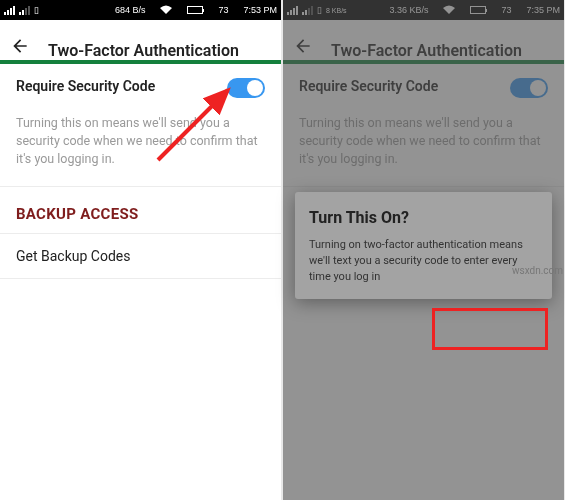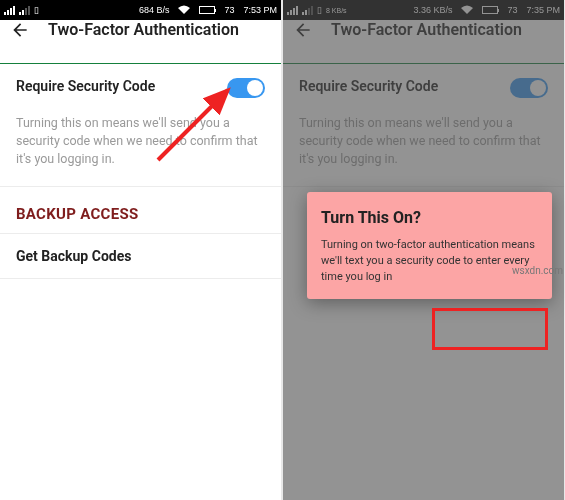--- a/index.html
+++ b/index.html
@@ -29,34 +29,34 @@
     background: #000;
     color: #fff;
     font-size: 9px;
     display: flex;
     align-items: center;
     padding: 0 4px;
     justify-content: space-between;
     font-family: Arial, sans-serif;
   }
   .sb-left, .sb-right { display: flex; align-items: center; gap: 4px; }
-  .sb-right { gap: 9px; }
+  .sb-right { gap: 15px; }
   .sig-icon { display:inline-flex; gap:1px; align-items:flex-end; height:9px;}
   .sig-bar { width:2px; background:#fff; }
   .b1{height:3px}.b2{height:5px}.b3{height:7px}.b4{height:9px}
   .sig-empty .b3, .sig-empty .b4 { background:#555; }
   .batt { width:16px; height:8px; border:1px solid #fff; position:relative; }
   .batt::after{content:"";position:absolute;right:-2px;top:2px;width:1px;height:3px;background:#fff;}
   .batt-fill{background:#fff;height:100%;width:73%;}
   .appbar {
     height: 44px;
     display: flex;
-    align-items: flex-start;
+    align-items: flex-end;
     padding: 0 10px;
-    border-bottom: 1px solid #15803d;
+    border-bottom: 4px solid #15803d;
     gap: 18px;
   }
   .appbar .title { font-size: 16px; font-weight: 600; color:#222; }
   .content { flex:1; padding: 0; overflow:hidden; }
   .row {
     padding: 14px 16px;
     display:flex;
     align-items:flex-start;
     justify-content:space-between;
     font-size:14px;
@@ -88,25 +88,24 @@
   
   .dim-overlay {
     position:absolute; inset:0;
     background: rgba(80,80,80,0.62);
   }
   .phone.dimmed .appbar, .phone.dimmed .content { filter: none; }
   .phone.dimmed { background:#fff; }
   .dialog {
     position:absolute;
     left:12px; right:12px; top:192px;
-    background:#fca5a5;
+    background:#a3a3a3;
     border-radius:3px;
     box-shadow:0 4px 18px rgba(0,0,0,0.35);
     padding: 16px 14px 0 14px;
-    margin-left: 12px;
   }
   .dialog h3 { font-size:16px; font-weight:700; color:#222; margin-bottom:10px;}
   .dialog p { font-size:11px; color:#333; line-height:1.45; margin-bottom:14px;}
   .dialog-actions {
     display:flex; border-top:1px solid #eee;
     margin: 0 -14px;
   }
   .dialog-actions > div {
     flex:1; text-align:center; padding:12px 0;
     font-size:13.5px; font-weight:700; color:#222;
@@ -172,21 +171,21 @@
     </div>
 
     <div class="content">
       <div class="row">
         <span>Require Security Code</span>
         <span class="toggle"></span>
       </div>
       <div class="hint divider">Turning this on means we'll send you a security code when we need to confirm that it's you logging in.</div>
 
       <div class="section-head divider">BACKUP ACCESS</div>
-      <div class="row divider" style="font-weight:700">
+      <div class="row divider" style="font-weight:400">
         <span>Get Backup Codes</span>
       </div>
     </div>
 
     <svg class="arrow" viewBox="0 0 90 82">
       <defs>
           <marker id="ah" markerWidth="8" markerHeight="8" refX="6" refY="3" orient="auto">
             <path d="M0,0 L7,3 L0,6 Z" fill="#e22"></path>
           </marker>
         </defs>

